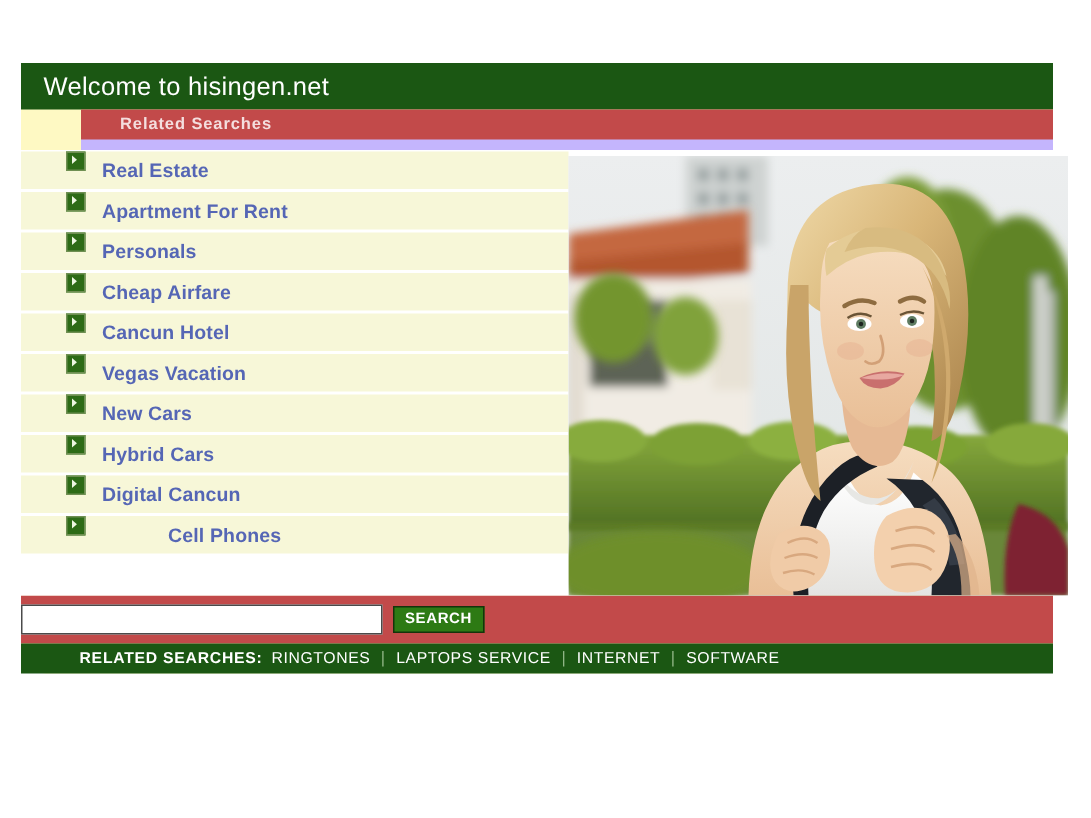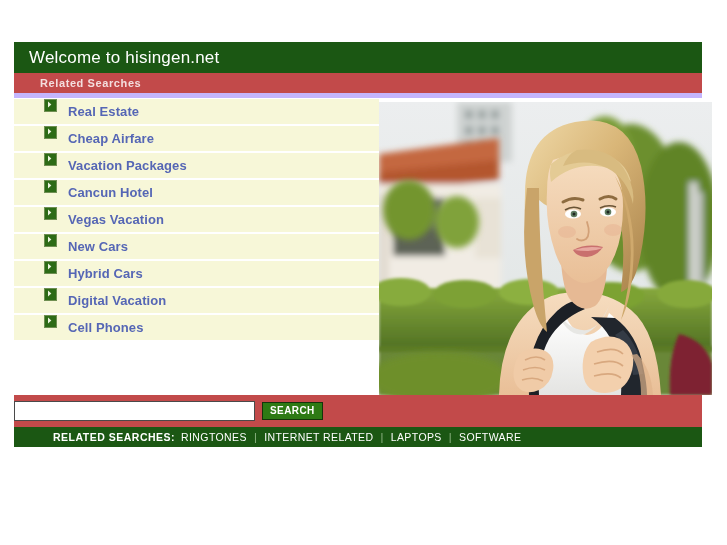--- a/index.html
+++ b/index.html
@@ -50,21 +50,22 @@
   .sub-bar {
     background: #c24a4a;
     height: 20px;
     line-height: 20px;
     padding-left: 26px;
     color: #f4dede;
     font-size: 11px;
     font-weight: bold;
     letter-spacing: 0.6px;
     white-space: nowrap;
-    border-bottom: 5px solid #c4b5fd;
+    border-bottom: 7px solid #c4b5fd;
+    margin-left: 40px;
   }
 
   
   .body-row {
     display: flex;
     align-items: stretch;
     background: #ffffff;
   }
 
   
@@ -79,21 +80,21 @@
     background: #f7f7d8;
     height: 25px;
     line-height: 25px;
     margin-bottom: 2px;
     padding-left: 30px;
     display: flex;
     align-items: flex-start;
     cursor: pointer;
     white-space: nowrap;
   }
-  .link-row:last-child { margin-bottom: 0; }
+  .link-row:last-child { margin-bottom: 0; gap: 44px; }
 
   .bullet {
     width: 11px;
     height: 11px;
     flex: 0 0 11px;
     background: #2d6b16;
     border: 1px solid #6f8f52;
     margin-right: 11px;
     position: relative;
     display: inline-block;
@@ -210,36 +211,44 @@
               </svg>
             </span>
             <span class="link-label">Real Estate</span>
           </div>
           <div class="link-row">
             <span class="bullet">
               <svg width="9" height="9" viewBox="0 0 9 9" xmlns="http://www.w3.org/2000/svg">
                 <path d="M3 1.6 L6.3 4.5 L3 7.4 Z" fill="#eef6e2"></path>
               </svg>
             </span>
+            <span class="link-label">Apartment For Rent</span>
+          </div>
+          <div class="link-row">
+            <span class="bullet">
+              <svg width="9" height="9" viewBox="0 0 9 9" xmlns="http://www.w3.org/2000/svg">
+                <path d="M3 1.6 L6.3 4.5 L3 7.4 Z" fill="#eef6e2"></path>
+              </svg>
+            </span>
+            <span class="link-label">Personals</span>
+          </div>
+          <div class="link-row">
+            <span class="bullet">
+              <svg width="9" height="9" viewBox="0 0 9 9" xmlns="http://www.w3.org/2000/svg">
+                <path d="M3 1.6 L6.3 4.5 L3 7.4 Z" fill="#eef6e2"></path>
+              </svg>
+            </span>
             <span class="link-label">Cheap Airfare</span>
           </div>
           <div class="link-row">
             <span class="bullet">
               <svg width="9" height="9" viewBox="0 0 9 9" xmlns="http://www.w3.org/2000/svg">
                 <path d="M3 1.6 L6.3 4.5 L3 7.4 Z" fill="#eef6e2"></path>
               </svg>
             </span>
-            <span class="link-label">Vacation Packages</span>
-          </div>
-          <div class="link-row">
-            <span class="bullet">
-              <svg width="9" height="9" viewBox="0 0 9 9" xmlns="http://www.w3.org/2000/svg">
-                <path d="M3 1.6 L6.3 4.5 L3 7.4 Z" fill="#eef6e2"></path>
-              </svg>
-            </span>
             <span class="link-label">Cancun Hotel</span>
           </div>
           <div class="link-row">
             <span class="bullet">
               <svg width="9" height="9" viewBox="0 0 9 9" xmlns="http://www.w3.org/2000/svg">
                 <path d="M3 1.6 L6.3 4.5 L3 7.4 Z" fill="#eef6e2"></path>
               </svg>
             </span>
             <span class="link-label">Vegas Vacation</span>
           </div>
@@ -258,21 +267,21 @@
               </svg>
             </span>
             <span class="link-label">Hybrid Cars</span>
           </div>
           <div class="link-row">
             <span class="bullet">
               <svg width="9" height="9" viewBox="0 0 9 9" xmlns="http://www.w3.org/2000/svg">
                 <path d="M3 1.6 L6.3 4.5 L3 7.4 Z" fill="#eef6e2"></path>
               </svg>
             </span>
-            <span class="link-label">Digital Vacation</span>
+            <span class="link-label">Digital Cancun</span>
           </div>
           <div class="link-row">
             <span class="bullet">
               <svg width="9" height="9" viewBox="0 0 9 9" xmlns="http://www.w3.org/2000/svg">
                 <path d="M3 1.6 L6.3 4.5 L3 7.4 Z" fill="#eef6e2"></path>
               </svg>
             </span>
             <span class="link-label">Cell Phones</span>
           </div>
         </div>
@@ -428,17 +437,17 @@
       </div>
     </div>
 
     <div class="search-bar">
       <input class="search-input" type="text" value="" style="">
       <button class="search-btn">SEARCH</button>
     </div>
 
     <div class="footer-bar">
       <span class="footer-title">RELATED SEARCHES:</span>
-      <span id="footer-links"><span class="footer-link">RINGTONES</span><span class="footer-sep">|</span><span class="footer-link">INTERNET RELATED</span><span class="footer-sep">|</span><span class="footer-link">LAPTOPS</span><span class="footer-sep">|</span><span class="footer-link">SOFTWARE</span></span>
+      <span id="footer-links"><span class="footer-link">RINGTONES</span><span class="footer-sep">|</span><span class="footer-link">LAPTOPS SERVICE</span><span class="footer-sep">|</span><span class="footer-link">INTERNET</span><span class="footer-sep">|</span><span class="footer-link">SOFTWARE</span></span>
     </div>
 
   </div>
 </div>
 
 </body></html>

